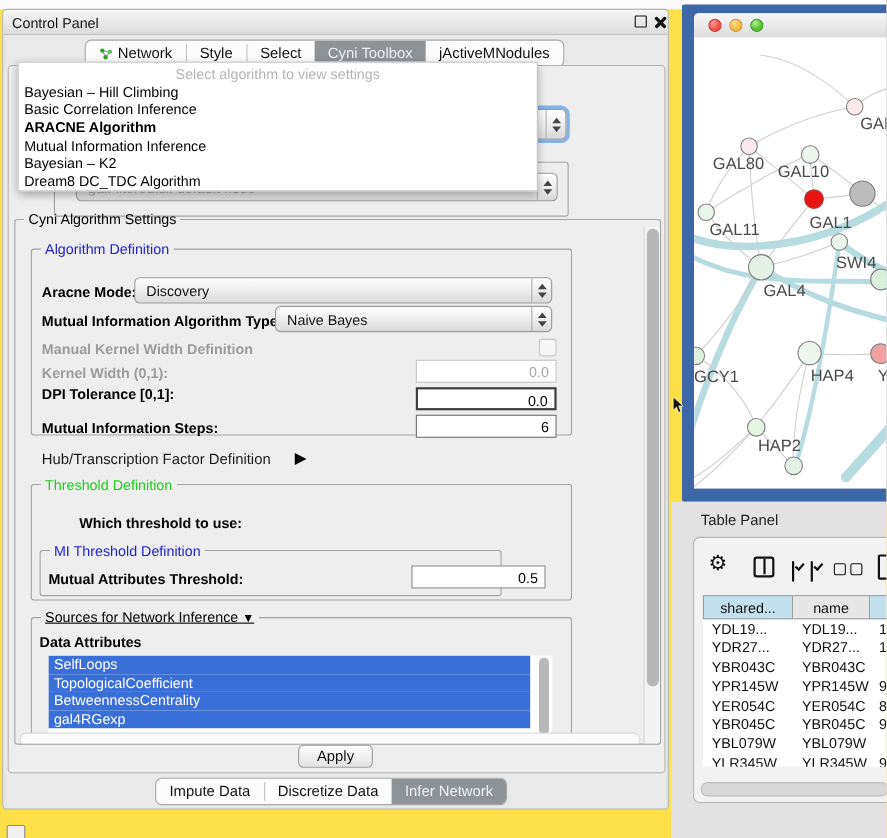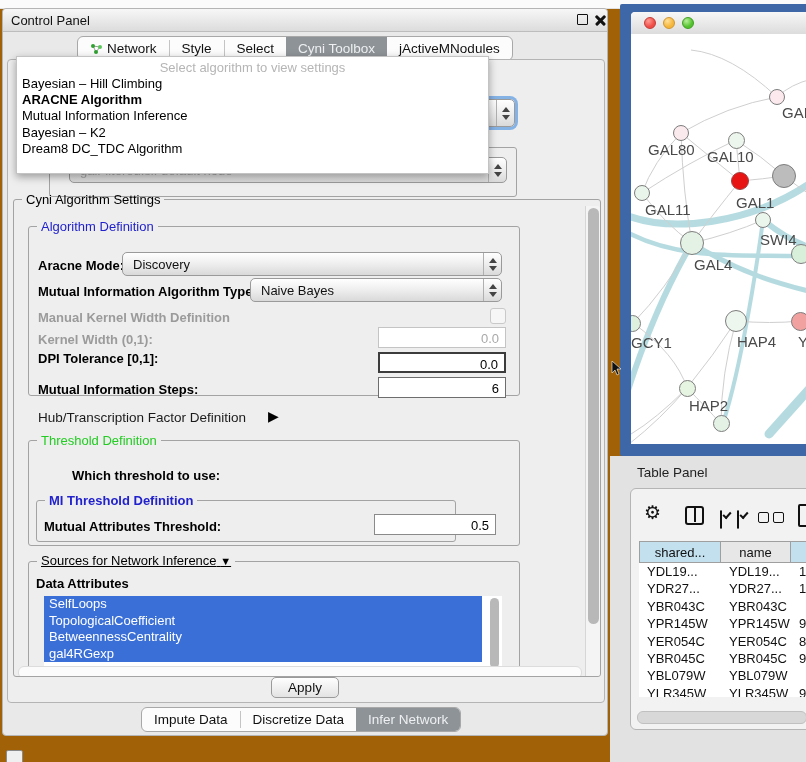--- a/index.html
+++ b/index.html
@@ -1,17 +1,17 @@
 <!DOCTYPE html>
 <html><head>
 <meta charset="utf-8">
 <style>
   html,body{margin:0;padding:0;}
   body{background:#e7e7e7;font-family:"Liberation Sans","DejaVu Sans",sans-serif;}
-  #root{position:relative;width:806px;height:762px;overflow:hidden;background:#a16207;}
+  #root{position:relative;width:806px;height:762px;overflow:hidden;background:#fde047;}
   .abs{position:absolute;}
   .panel-win{background:#e9e9e9;border:1px solid #b5b5b5;border-radius:4px;box-sizing:border-box;}
   .titlebar{background:linear-gradient(#f7f7f7,#dcdcdc);border-bottom:1px solid #bdbdbd;border-radius:4px 4px 0 0;}
   .title-text{font-size:13px;color:#111;}
   .float-ico{width:9px;height:9px;border:1.7px solid #111;border-radius:1px;}
   .close-bar{width:13px;height:2.6px;background:#111;border-radius:1px;position:absolute;left:0;top:5px;}
   .tabbar{display:flex;align-items:stretch;background:#fcfcfc;border:1px solid #a8a8a8;border-radius:6px;overflow:hidden;}
   .tab{font-size:13.5px;color:#111;padding:0 12px;display:flex;align-items:center;gap:4px;white-space:nowrap;}
   .tab.sel{background:#8e9398;color:#eef0f1;}
   .tab-sep{width:1px;background:#c4c4c4;margin:3px 0;}
@@ -109,20 +109,21 @@
       <span class="ctext"></span>
       <span class="cstep">
           <i class="tri-up"></i>
           <i class="tri-dn"></i>
         </span>
     </div>
 
     <div class="abs popup" style="left:13px;top:47px;width:473px;height:118px;padding-top:2px;">
       <div class="pp-prompt">Select algorithm to view settings</div>
       <div class="pp-item">Bayesian – Hill Climbing</div>
+      <div class="pp-item">Basic Correlation Inference</div>
       <div class="pp-item bold">ARACNE Algorithm</div>
       <div class="pp-item">Mutual Information Inference</div>
       <div class="pp-item">Bayesian – K2</div>
       <div class="pp-item">Dream8 DC_TDC Algorithm</div>
     </div>
 
     <fieldset class="grp" style="left:10px;top:184px;width:588px;height:484px;overflow:hidden;">
       <legend style="color:#000;">Cyni Algorithm Settings</legend>
 
       <fieldset class="grp" style="left:14px;top:14px;width:492px;height:176px;">
@@ -153,21 +154,21 @@
       <span class="abs blbl" style="left:24px;top:176px;">Mutual Information Steps:</span>
       <div class="abs tfield" style="left:364px;top:171px;width:128px;height:21px;border:1px solid #6d6d6d;">6</div>
 
       <span class="abs lbl" style="left:24px;top:204px;font-size:13.5px;">Hub/Transcription Factor Definition</span>
       <span class="abs" style="left:254px;top:202px;font-size:14px;color:#000;">▶</span>
 
       <fieldset class="grp" style="left:14px;top:228px;width:492px;height:112px;">
         <legend style="color:#22cc22;">Threshold Definition</legend>
       </fieldset>
       <span class="abs blbl" style="left:58px;top:262px;">Which threshold to use:</span>
-      <fieldset class="grp" style="left:22px;top:288px;width:420px;height:48px;font-weight:bold;">
+      <fieldset class="grp" style="left:22px;top:288px;width:420px;height:48px;">
         <legend style="color:#2222cc;">MI Threshold Definition</legend>
       </fieldset>
       <span class="abs blbl" style="left:30px;top:313px;">Mutual Attributes Threshold:</span>
       <div class="abs tfield" style="left:360px;top:308px;width:122px;height:21px;border:1px solid #8a8a8a;">0.5</div>
 
       <fieldset class="grp" style="left:14px;top:348px;width:492px;height:140px;">
         <legend style="color:#000;text-decoration:underline;">
           <span>Sources for Network Inference</span>
           <span style="font-size:11px;">▼</span>
         </legend>

